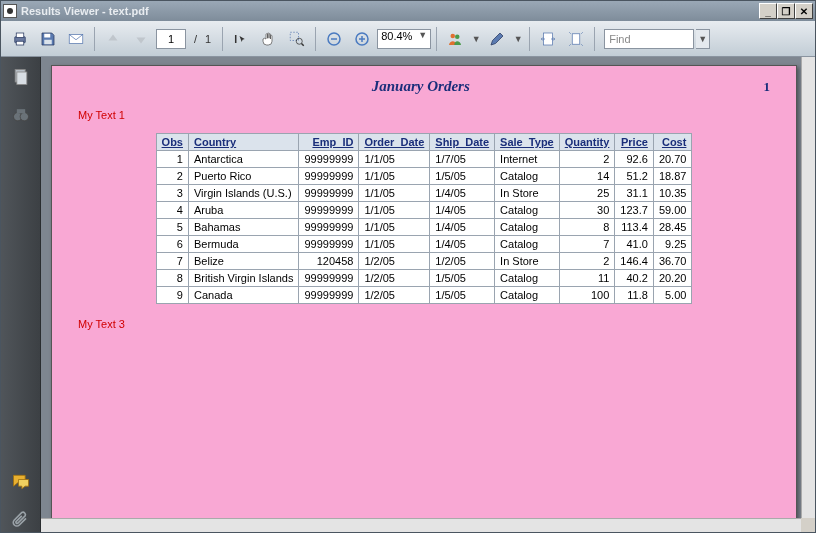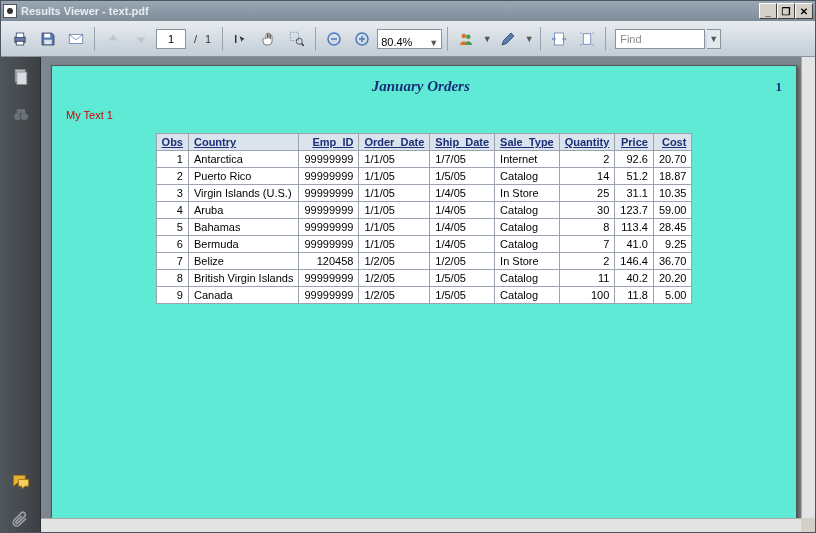--- a/index.html
+++ b/index.html
@@ -58,24 +58,24 @@
   .sep { width: 1px; height: 24px; background: #9aa4b0; margin: 0 3px; }
   .page-input {
     width: 30px; height: 20px;
     border: 1px solid #8a94a0;
     background: #fff;
     text-align: center;
     font-size: 11px;
   }
   .page-total { font-size: 11px; color: #333; padding: 0 6px; }
   .zoom-box {
-    height: 20px; width: 65px;
+    height: 20px; width: 54px;
     border: 1px solid #8a94a0;
     background: #fff;
-    display: flex; align-items: flex-end;
+    display: flex; align-items: flex-start;
     font-size: 11px;
     padding: 0 3px;
   }
   .zoom-box .dd { margin-left: auto; font-size: 9px; color: #555; }
   .find-box {
     height: 20px; width: 90px;
     border: 1px solid #8a94a0;
     background: #fff;
     font-size: 11px; color: #888;
     padding: 0 4px;
@@ -118,24 +118,24 @@
     position: absolute; left: 0; right: 14px; bottom: 0;
     height: 14px; background: #e4e4e4;
     border-top: 1px solid #aaa;
   }
   .scroll-corner { position:absolute; right:0; bottom:0; width:14px;height:14px;background:#d4d0c8; }
   .page {
     position: absolute;
     left: 10px; top: 8px;
     width: 746px;
     height: 458px;
-    background: #5eead4;
+    background: #f9a8d4;
     border: 1px solid #555;
     box-shadow: 2px 2px 4px rgba(0,0,0,0.4);
-    padding: 12px 14px;
+    padding: 12px 26px;
     overflow: hidden;
   }
   .page-header { display: flex; align-items: center; }
   .page-title {
     flex: 1; text-align: center;
     color: #1a2e7a;
     font-weight: bold;
     font-size: 15px;
     font-style: italic;
     font-family: "Times New Roman", serif;
@@ -433,18 +433,21 @@
               <td class="num">99999999</td>
               <td>1/2/05</td>
               <td>1/5/05</td>
               <td>Catalog</td>
               <td class="num">100</td>
               <td class="num">11.8</td>
               <td class="num">5.00</td>
             </tr>
           </tbody>
       </table>
+      <div class="red-block-bot">
+        <div class="red-text">My Text 3</div>
+      </div>
     </div>
     <div class="scroll-v"></div>
     <div class="scroll-h"></div>
     <div class="scroll-corner"></div>
   </div>
 </div>
 
 </body></html>

